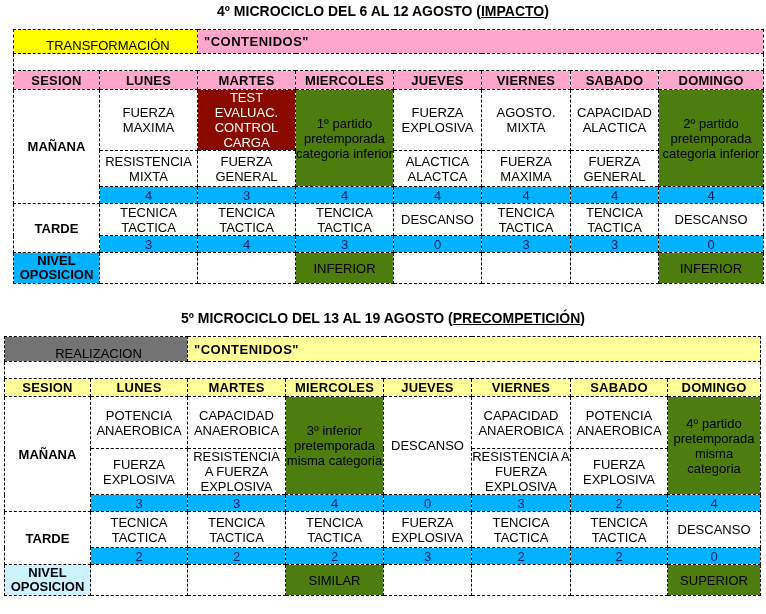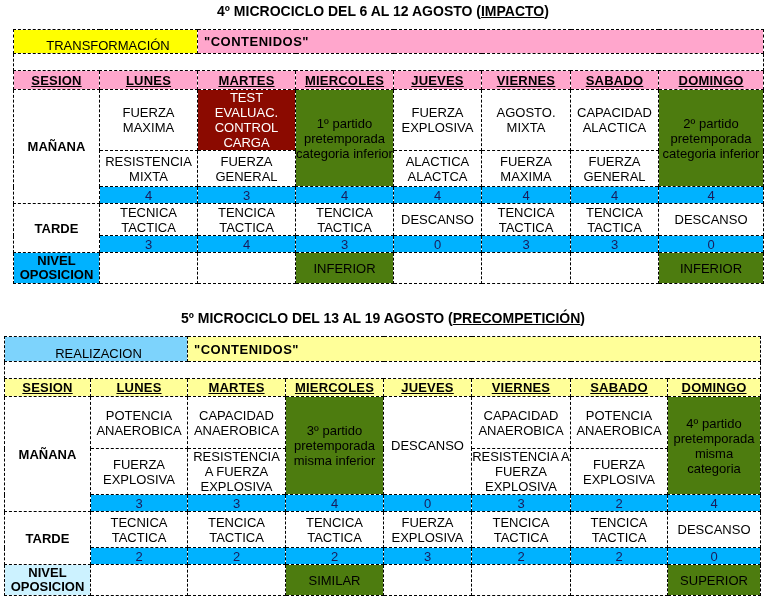--- a/index.html
+++ b/index.html
@@ -1,21 +1,21 @@
 <!DOCTYPE html>
 <html><head>
 <meta charset="utf-8">
 <style>
   html,body{margin:0;padding:0;background:#fff;}
   body{width:766px;height:614px;position:relative;overflow:hidden;font-family:"Liberation Sans",sans-serif;color:#000;}
   .title{position:absolute;left:0;width:766px;text-align:center;font-weight:bold;font-size:14px;}
   .title u{text-decoration:underline;}
   table.mc{position:absolute;border-collapse:collapse;table-layout:fixed;}
   table.mc td{border:1px dashed #000;padding:0;text-align:center;vertical-align:middle;font-size:13px;line-height:15px;overflow:hidden;}
-  .hdr td{font-weight:bold;font-size:13px;letter-spacing:0.2px;text-decoration:underline;}
+  .hdr td{font-weight:bold;font-size:13px;letter-spacing:0.2px;}
   .lbl{font-weight:bold;margin-top:16px;}
   .num{font-size:13px;line-height:14px;color:#1a1a5a;}
   .contenidos{font-weight:bold;font-size:19px;text-align:left !important;padding-left:6px !important;letter-spacing:0.5px;}
   .phase{font-size:13px;text-align:left;padding-left:5px !important;vertical-align:bottom !important;}
   .green{background:#4d7c0f;}
   .maroon{background:#8b0a00;color:#fff;}
 </style>
 </head>
 <body>
 
@@ -120,41 +120,41 @@
       <col style="width:97px">
       <col style="width:98px">
       <col style="width:98px">
       <col style="width:88px">
       <col style="width:99px">
       <col style="width:97px">
       <col style="width:93px">
   </colgroup>
   <tbody>
       <tr style="height:25px;">
-    <td colspan="2" class="phase" style="background:#7dd3fc;">REALIZACION</td>
+    <td colspan="2" class="phase" style="background:#737373;">REALIZACION</td>
     <td colspan="6" class="contenidos" style="background:#ffff99;">"CONTENIDOS"</td>
   </tr>
   <tr style="height:17px;">
         <td colspan="8"></td>
       </tr>
   <tr class="hdr" style="height:18px;background:#ffff99;">
     <td>SESION</td>
     <td>LUNES</td>
     <td>MARTES</td>
     <td>MIERCOLES</td>
     <td>JUEVES</td>
     <td>VIERNES</td>
     <td>SABADO</td>
     <td>DOMINGO</td>
   </tr>
   <tr style="height:52px;">
     <td rowspan="3" class="lbl">MAÑANA</td>
     <td>POTENCIA ANAEROBICA</td>
     <td>CAPACIDAD ANAEROBICA</td>
-    <td rowspan="2" class="green">3º partido pretemporada misma inferior</td>
+    <td rowspan="2" class="green">3º inferior pretemporada misma categoria</td>
     <td rowspan="2">DESCANSO</td>
     <td>CAPACIDAD ANAEROBICA</td>
     <td>POTENCIA ANAEROBICA</td>
     <td rowspan="2" class="green">4º partido pretemporada misma categoria</td>
   </tr>
   <tr style="height:46px;">
     <td>FUERZA EXPLOSIVA</td>
     <td>RESISTENCIA A FUERZA EXPLOSIVA</td>
     <td>RESISTENCIA A FUERZA EXPLOSIVA</td>
     <td>FUERZA EXPLOSIVA</td>

